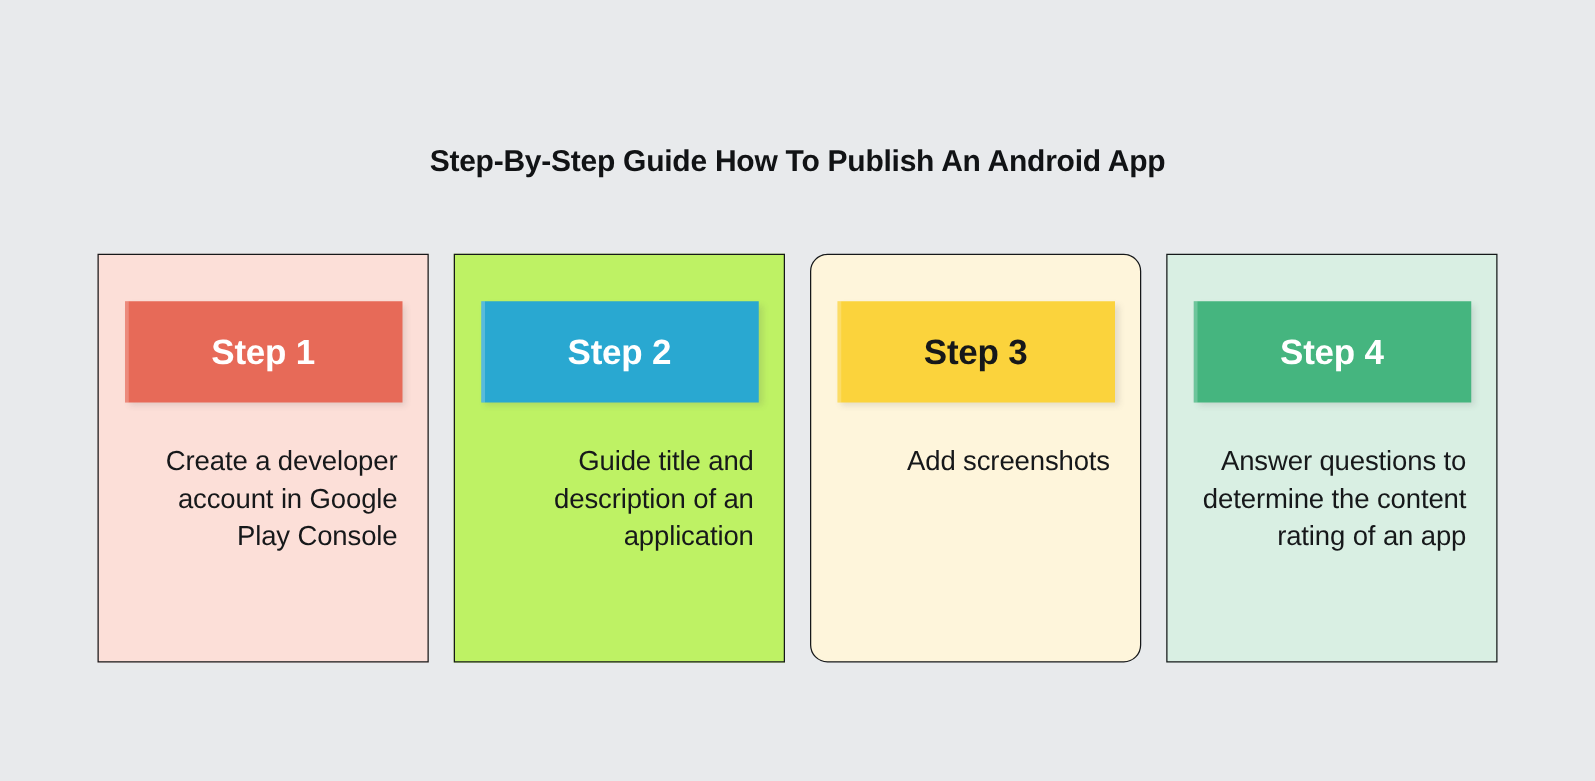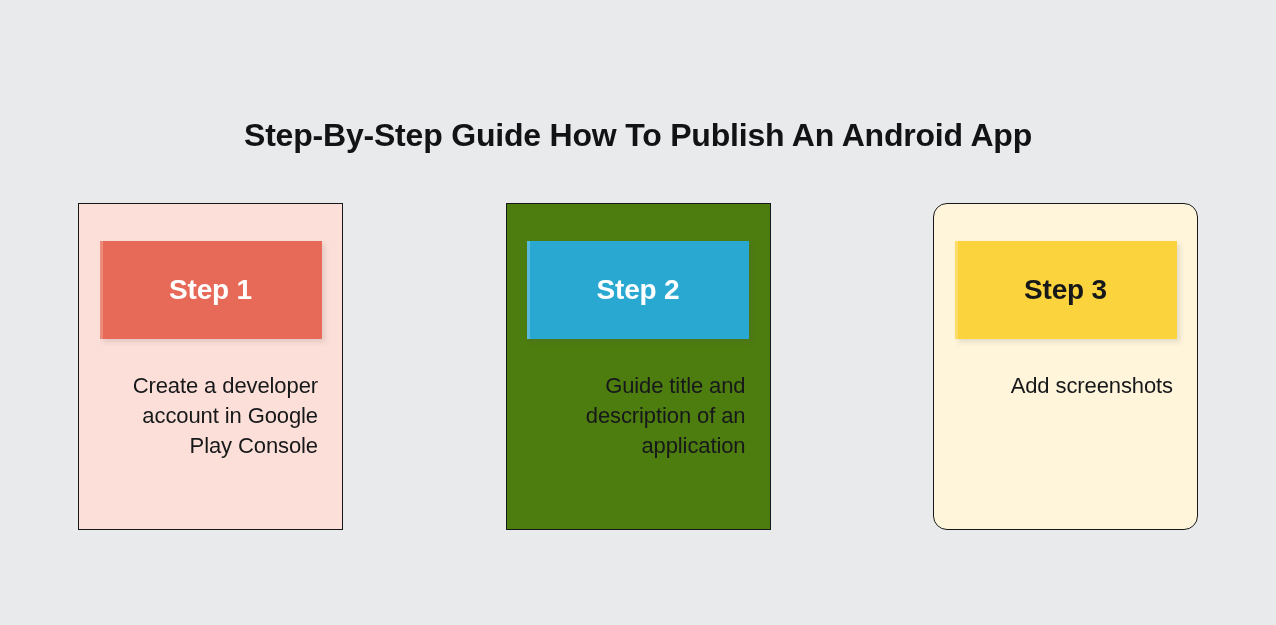--- a/index.html
+++ b/index.html
@@ -17,21 +17,21 @@
     position: relative;
     width: 1276px;
     height: 625px;
   }
   .page-title {
     position: absolute;
     top: 94px;
     left: 0;
     width: 1276px;
     text-align: center;
-    font-size: 32px;
+    font-size: 24px;
     font-weight: bold;
     color: #111315;
     letter-spacing: -0.2px;
     line-height: 40px;
   }
   .cards {
     position: absolute;
     top: 203px;
     left: 78px;
     width: 1120px;
@@ -45,21 +45,21 @@
     height: 327px;
     box-sizing: border-box;
     border: 1.6px solid #16181a;
     display: flex;
     flex-direction: column;
     align-items: center;
   }
   .badge {
     position: relative;
     width: 222px;
-    height: 98px;
+    height: 81px;
     margin-top: 37px;
     display: flex;
     align-items: center;
     justify-content: center;
     font-size: 28px;
     font-weight: bold;
     letter-spacing: -0.2px;
     box-shadow: 3px 3px 5px rgba(90, 90, 90, 0.16);
   }
   .badge::before {
@@ -90,29 +90,35 @@
 
   <div class="cards">
 
     <div class="card" style="background: rgb(252, 223, 216); border-color: rgb(22, 24, 26);">
       <div class="badge" style="background: rgb(231, 106, 88); color: rgb(255, 255, 255);">
         <span>Step 1</span>
       </div>
       <div class="card-body">Create a developer account in Google Play Console</div>
     </div>
 
-    <div class="card" style="background: #4d7c0f; border-color: rgb(22, 24, 26);">
+    <div class="card" style="background: #bef264; border-color: rgb(22, 24, 26);">
       <div class="badge" style="background: rgb(41, 168, 209); color: rgb(255, 255, 255);">
         <span>Step 2</span>
       </div>
       <div class="card-body">Guide title and description of an application</div>
     </div>
 
     <div class="card" style="background: rgb(254, 245, 219); border-color: rgb(22, 24, 26); border-radius: 14px;">
       <div class="badge" style="background: rgb(251, 211, 60); color: rgb(22, 24, 26);">
         <span>Step 3</span>
       </div>
       <div class="card-body">Add screenshots</div>
     </div>
 
+    <div class="card" style="background: rgb(217, 239, 227); border-color: rgb(22, 24, 26);">
+      <div class="badge" style="background: rgb(69, 181, 127); color: rgb(255, 255, 255);">
+        <span>Step 4</span>
+      </div>
+      <div class="card-body">Answer questions to determine the content rating of an app</div>
+    </div>
 
   </div>
 </div>
 
 </body></html>

